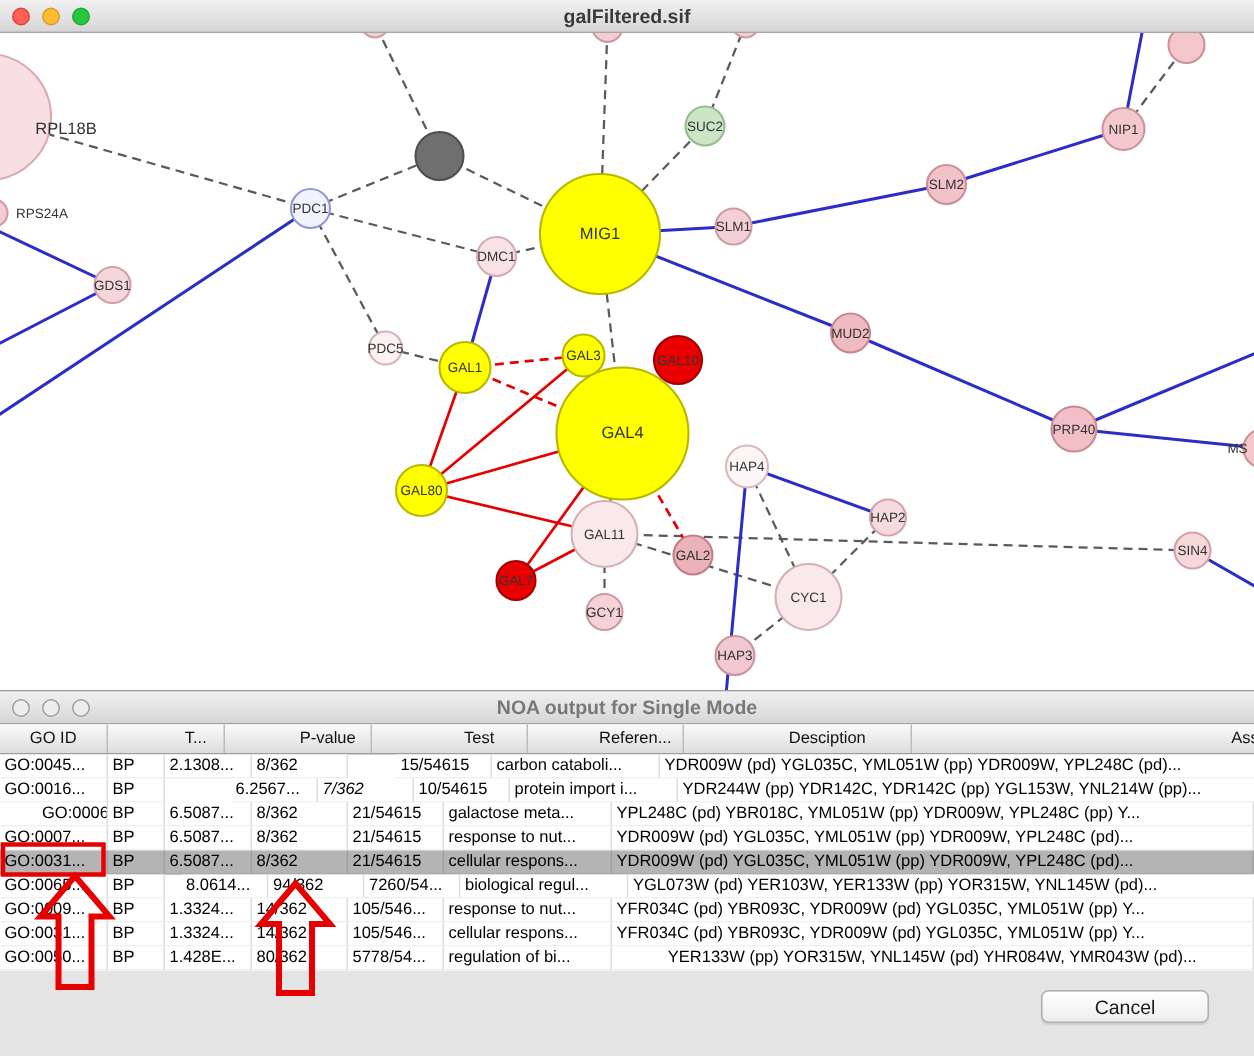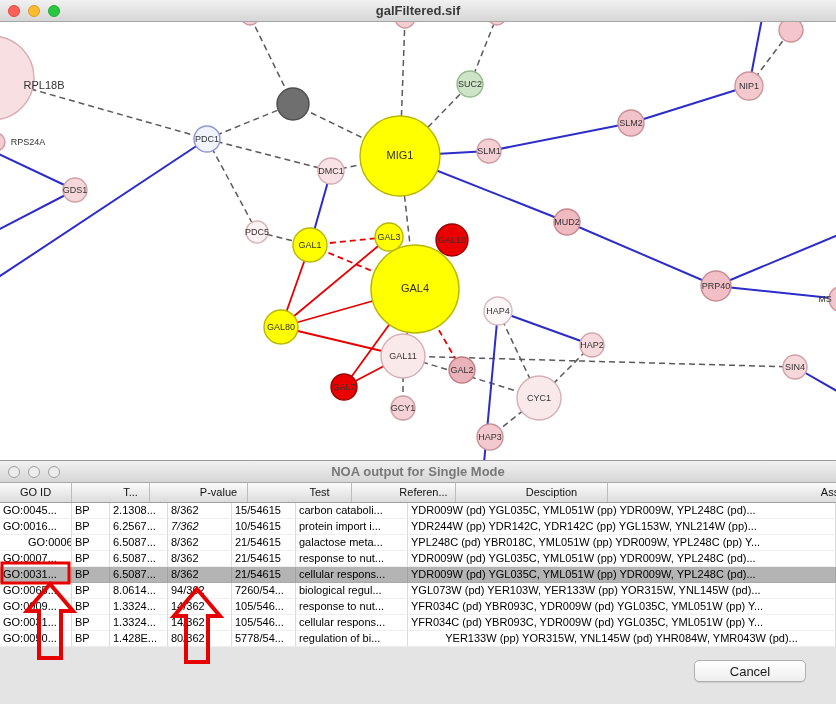--- a/index.html
+++ b/index.html
@@ -201,28 +201,28 @@
         <div class="hcell" style="width: 64px;">Referen...</div>
         <div class="hcell" style="width: 112px;">Desciption</div>
         <div class="hcell" style="width: 428px;">Associated meta</div>
       </div>
     <div id="noa-body">
         <div class="trow">
           <div class="tcell" style="width: 72px;">GO:0045...</div>
           <div class="tcell" style="width: 38px;">BP</div>
           <div class="tcell" style="width: 58px;">2.1308...</div>
           <div class="tcell" style="width: 64px;">8/362</div>
-          <div class="tcell" style="width: 64px;">15/54615</div>
+          <div class="tcell" style="width: 64px; margin-left: 32px;">15/54615</div>
           <div class="tcell" style="width: 112px;">carbon cataboli...</div>
           <div class="tcell" style="width: 428px;">YDR009W (pd) YGL035C, YML051W (pp) YDR009W, YPL248C (pd)...</div>
         </div>
         <div class="trow">
           <div class="tcell" style="width: 72px;">GO:0016...</div>
           <div class="tcell" style="width: 38px;">BP</div>
-          <div class="tcell" style="width: 58px;">6.2567...</div>
+          <div class="tcell" style="width: 58px; margin-left: 44px;">6.2567...</div>
           <div class="tcell" style="width: 64px; font-style: italic;">7/362</div>
           <div class="tcell" style="width: 64px;">10/54615</div>
           <div class="tcell" style="width: 112px;">protein import i...</div>
           <div class="tcell" style="width: 428px;">YDR244W (pp) YDR142C, YDR142C (pp) YGL153W, YNL214W (pp)...</div>
         </div>
         <div class="trow">
           <div class="tcell" style="width: 72px; padding-left: 28px;">GO:0006...</div>
           <div class="tcell" style="width: 38px;">BP</div>
           <div class="tcell" style="width: 58px;">6.5087...</div>
           <div class="tcell" style="width: 64px;">8/362</div>
@@ -244,21 +244,21 @@
           <div class="tcell" style="width: 38px;">BP</div>
           <div class="tcell" style="width: 58px;">6.5087...</div>
           <div class="tcell" style="width: 64px;">8/362</div>
           <div class="tcell" style="width: 64px;">21/54615</div>
           <div class="tcell" style="width: 112px;">cellular respons...</div>
           <div class="tcell" style="width: 428px;">YDR009W (pd) YGL035C, YML051W (pp) YDR009W, YPL248C (pd)...</div>
         </div>
         <div class="trow">
           <div class="tcell" style="width: 72px;">GO:0065...</div>
           <div class="tcell" style="width: 38px;">BP</div>
-          <div class="tcell" style="width: 58px;">8.0614...</div>
+          <div class="tcell" style="width: 58px; margin-left: 11px;">8.0614...</div>
           <div class="tcell" style="width: 64px;">94/362</div>
           <div class="tcell" style="width: 64px;">7260/54...</div>
           <div class="tcell" style="width: 112px;">biological regul...</div>
           <div class="tcell" style="width: 428px;">YGL073W (pd) YER103W, YER133W (pp) YOR315W, YNL145W (pd)...</div>
         </div>
         <div class="trow">
           <div class="tcell" style="width: 72px;">GO:0009...</div>
           <div class="tcell" style="width: 38px;">BP</div>
           <div class="tcell" style="width: 58px;">1.3324...</div>
           <div class="tcell" style="width: 64px;">14/362</div>

